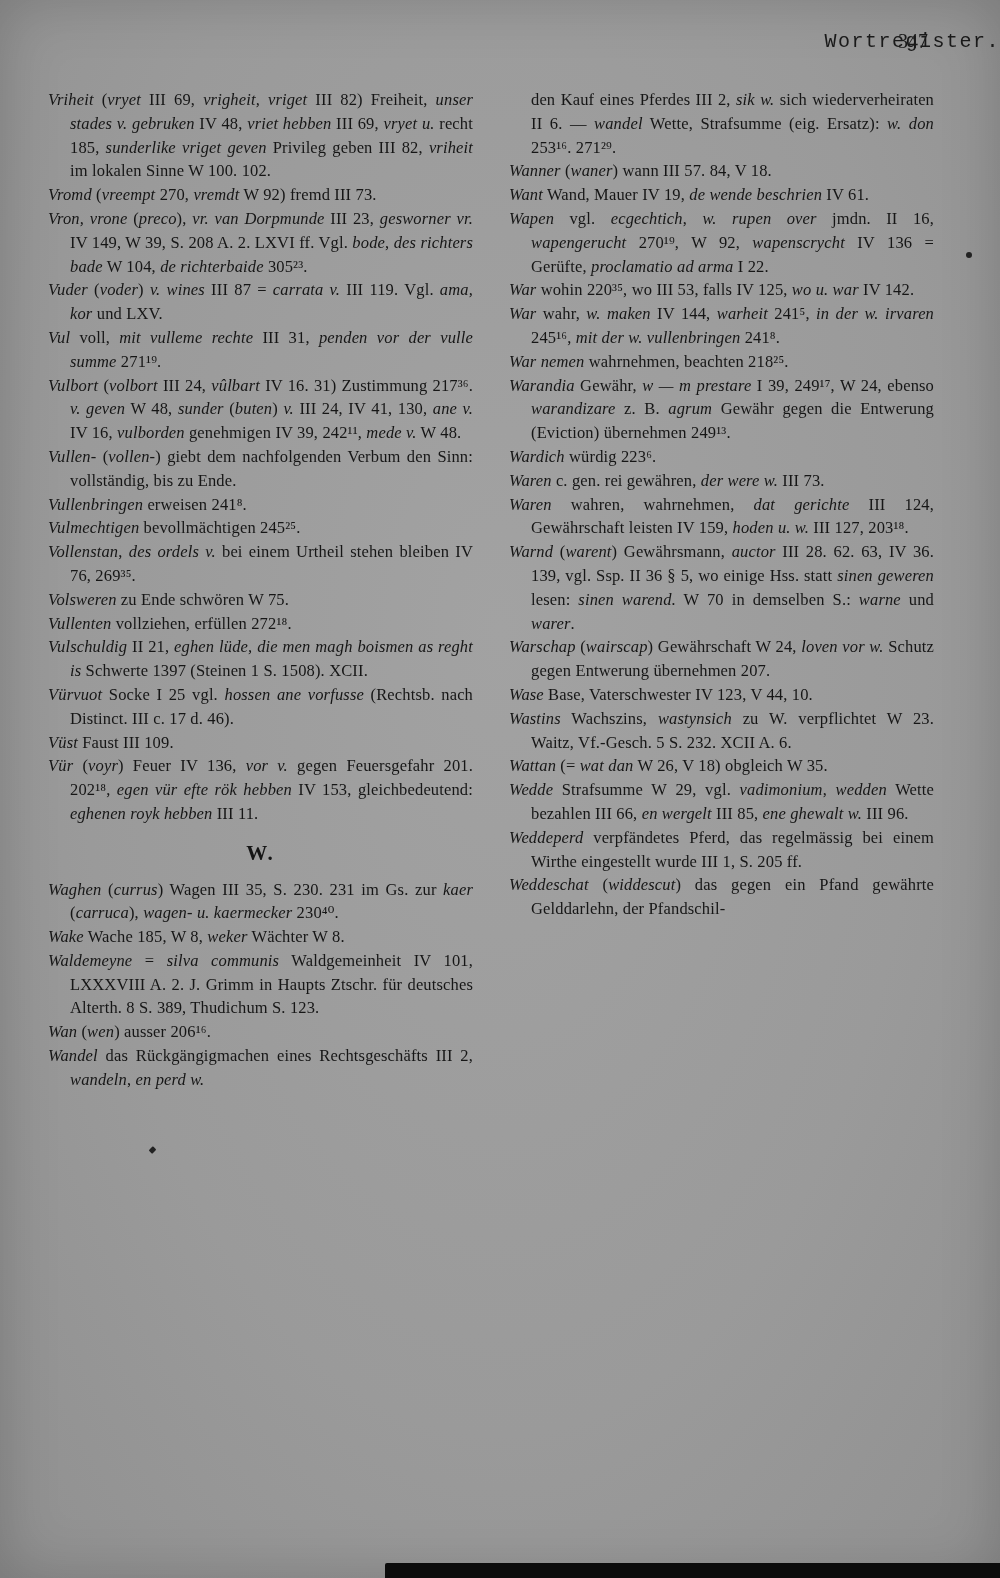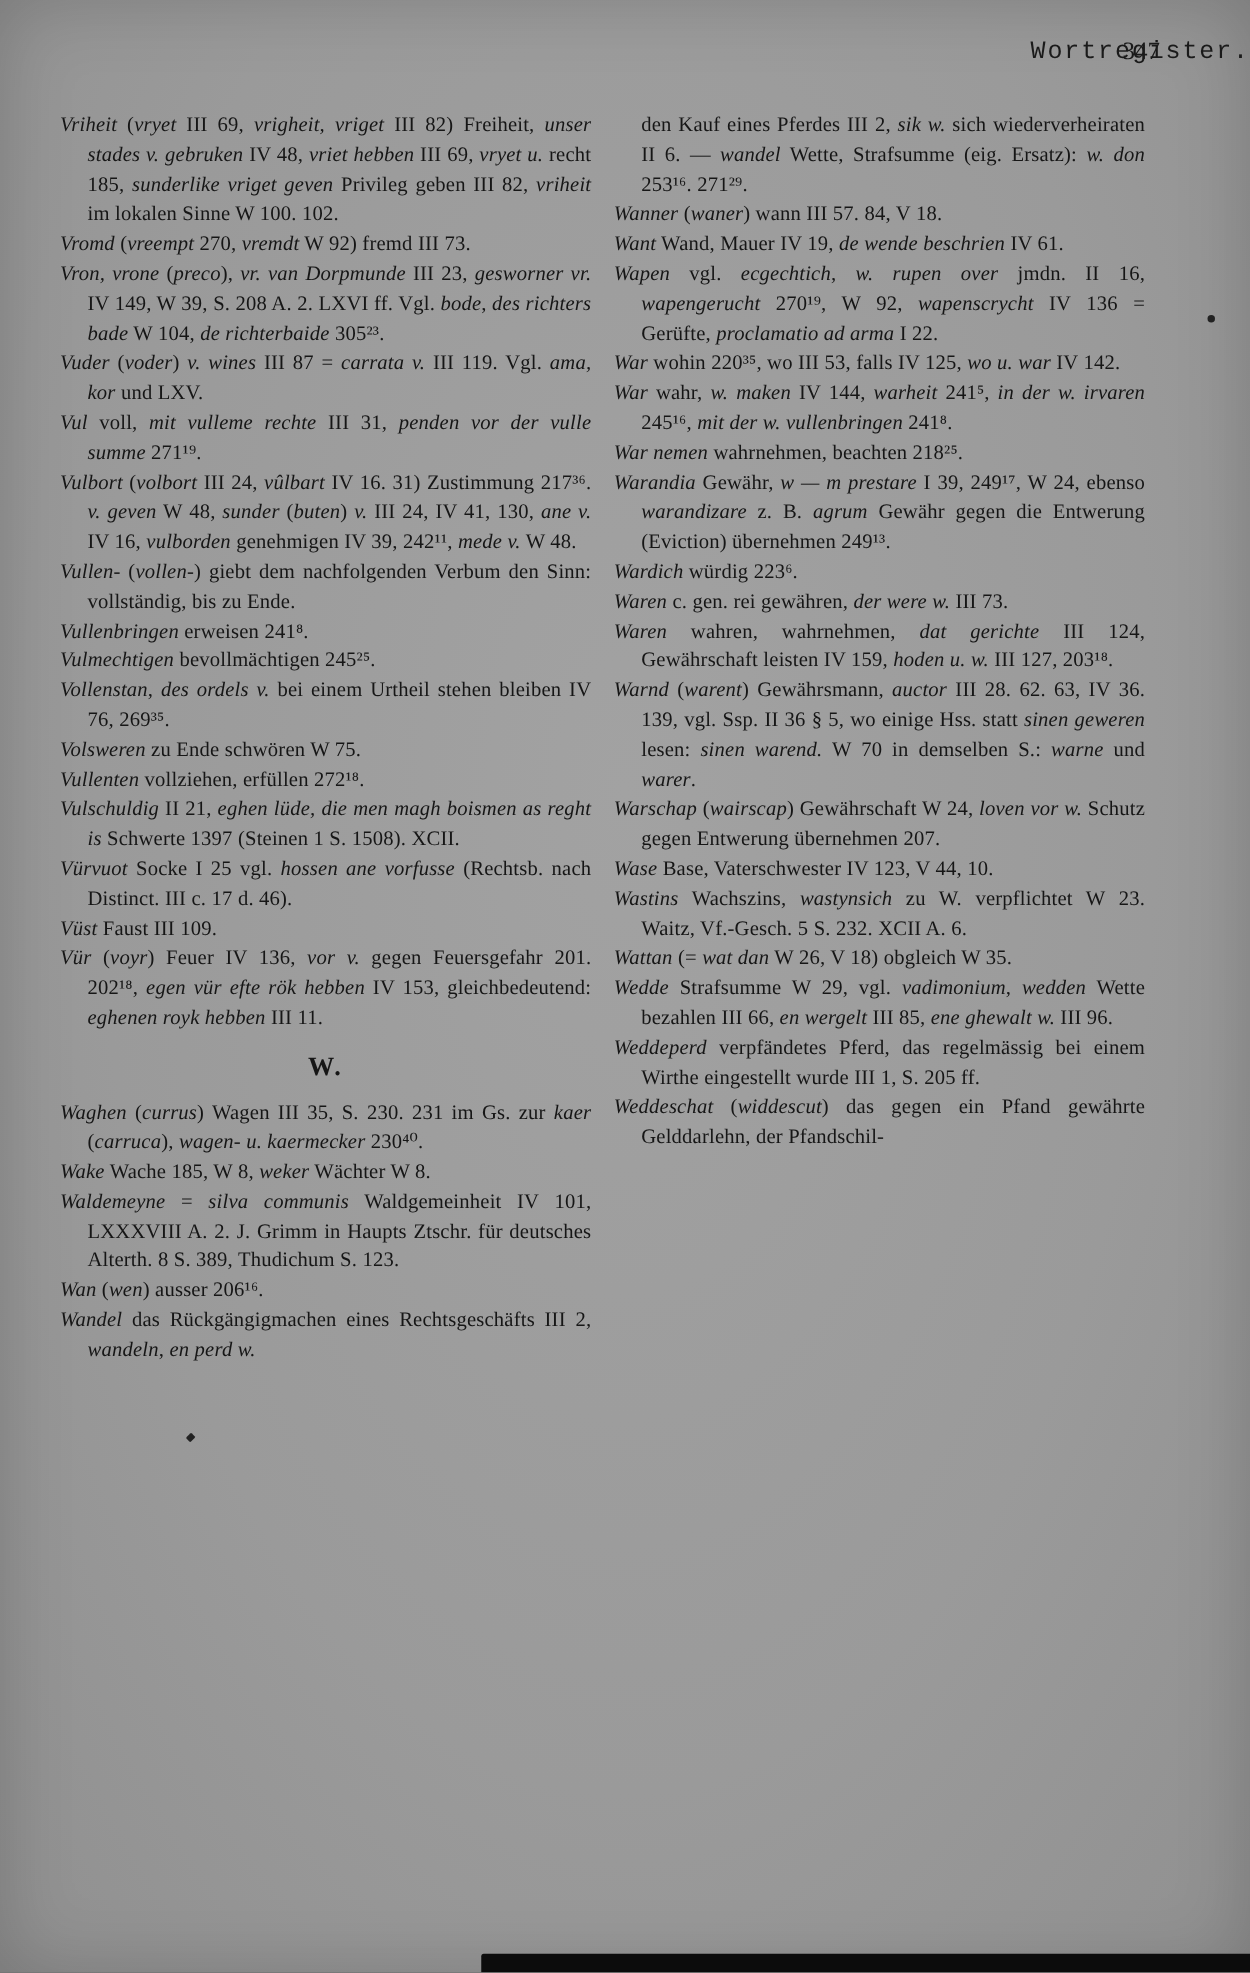--- a/index.html
+++ b/index.html
@@ -16,21 +16,21 @@
     box-shadow: inset 0 0 60px rgba(0,0,0,0.18);
   }
   .page-header { position: absolute; top: 30px; left: 0; width: 100%; height: 30px; }
   .header-title {
     position: absolute; left: 0; right: 0; text-align: right;
     font-size: 20px; letter-spacing: 1.5px; color: #1a1a1a; font-family: Liberation Mono, monospace;
   }
   .page-number { position: absolute; right: 72px; top: 0; font-size: 20px; color: #1a1a1a; }
   .columns {
     position: absolute; top: 88px; left: 48px;
-    display: flex; gap: 18px;
+    display: flex; gap: 36px;
   }
   .col {
     width: 425px;
     font-size: 16.5px;
     line-height: 23.8px;
     text-align: justify;
     letter-spacing: 0.15px;
   }
   .entry { padding-left: 22px; text-indent: -22px; }
   .entry.continuation { text-indent: 0; }

